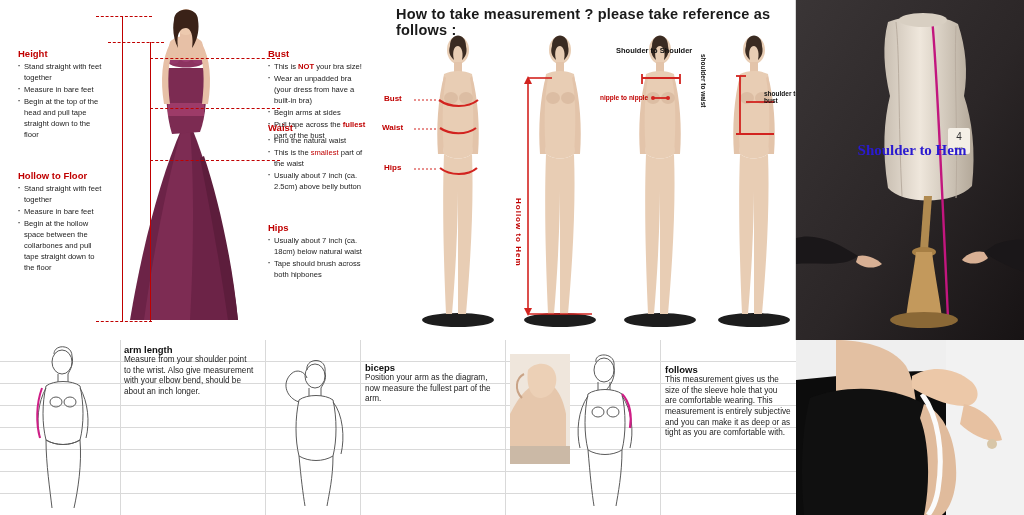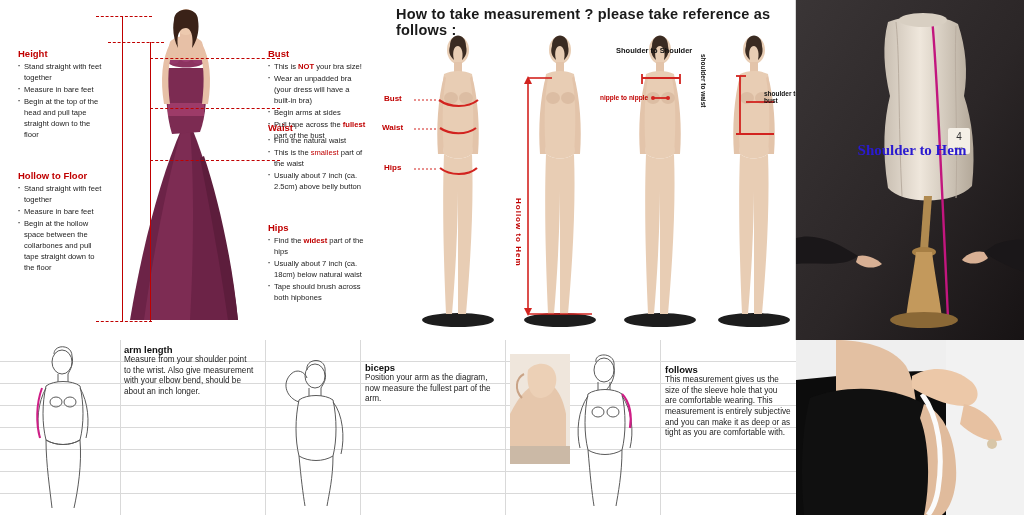--- a/index.html
+++ b/index.html
@@ -115,39 +115,38 @@
         <li>Stand straight with feet together</li>
         <li>Measure in bare feet</li>
         <li>Begin at the hollow space between the collarbones and pull tape straight down to the floor</li>
       </ul>
     </div>
 
     <div class="blk blk-right" style="top:48px;">
       <div class="lbl-red">Bust</div>
       <ul class="bullets">
         <li>This is <span style="color:#c00000;font-weight:bold;">NOT</span> your bra size!</li>
-        <li>Wear an unpadded bra (your dress will have a built-in bra)</li>
+        <li>Wear an unpadded bra (your dress from have a built-in bra)</li>
         <li>Begin arms at sides</li>
         <li>Pull tape across the <span style="color:#c00000;font-weight:bold;">fullest</span> part of the bust</li>
       </ul>
     </div>
 
     <div class="blk blk-right" style="top:122px;">
       <div class="lbl-red">Waist</div>
       <ul class="bullets">
         <li>Find the natural waist</li>
         <li>This is the <span style="color:#c00000;font-weight:normal;">smallest</span> part of the waist</li>
         <li>Usually about 7 inch (ca. 2.5cm) above belly button</li>
       </ul>
     </div>
 
     <div class="blk blk-right" style="top:222px;">
       <div class="lbl-red">Hips</div>
       <ul class="bullets">
-        <li>Find the <span style="color:#c00000;font-weight:bold;">widest</span> part of the hips</li>
         <li>Usually about 7 inch (ca. 18cm) below natural waist</li>
         <li>Tape should brush across both hipbones</li>
       </ul>
     </div>
   </div>
 
   <div class="panel-b">
     <div class="divider"></div>
     <div class="title-b">How to take measurement ?  please take reference as follows :</div>
 

